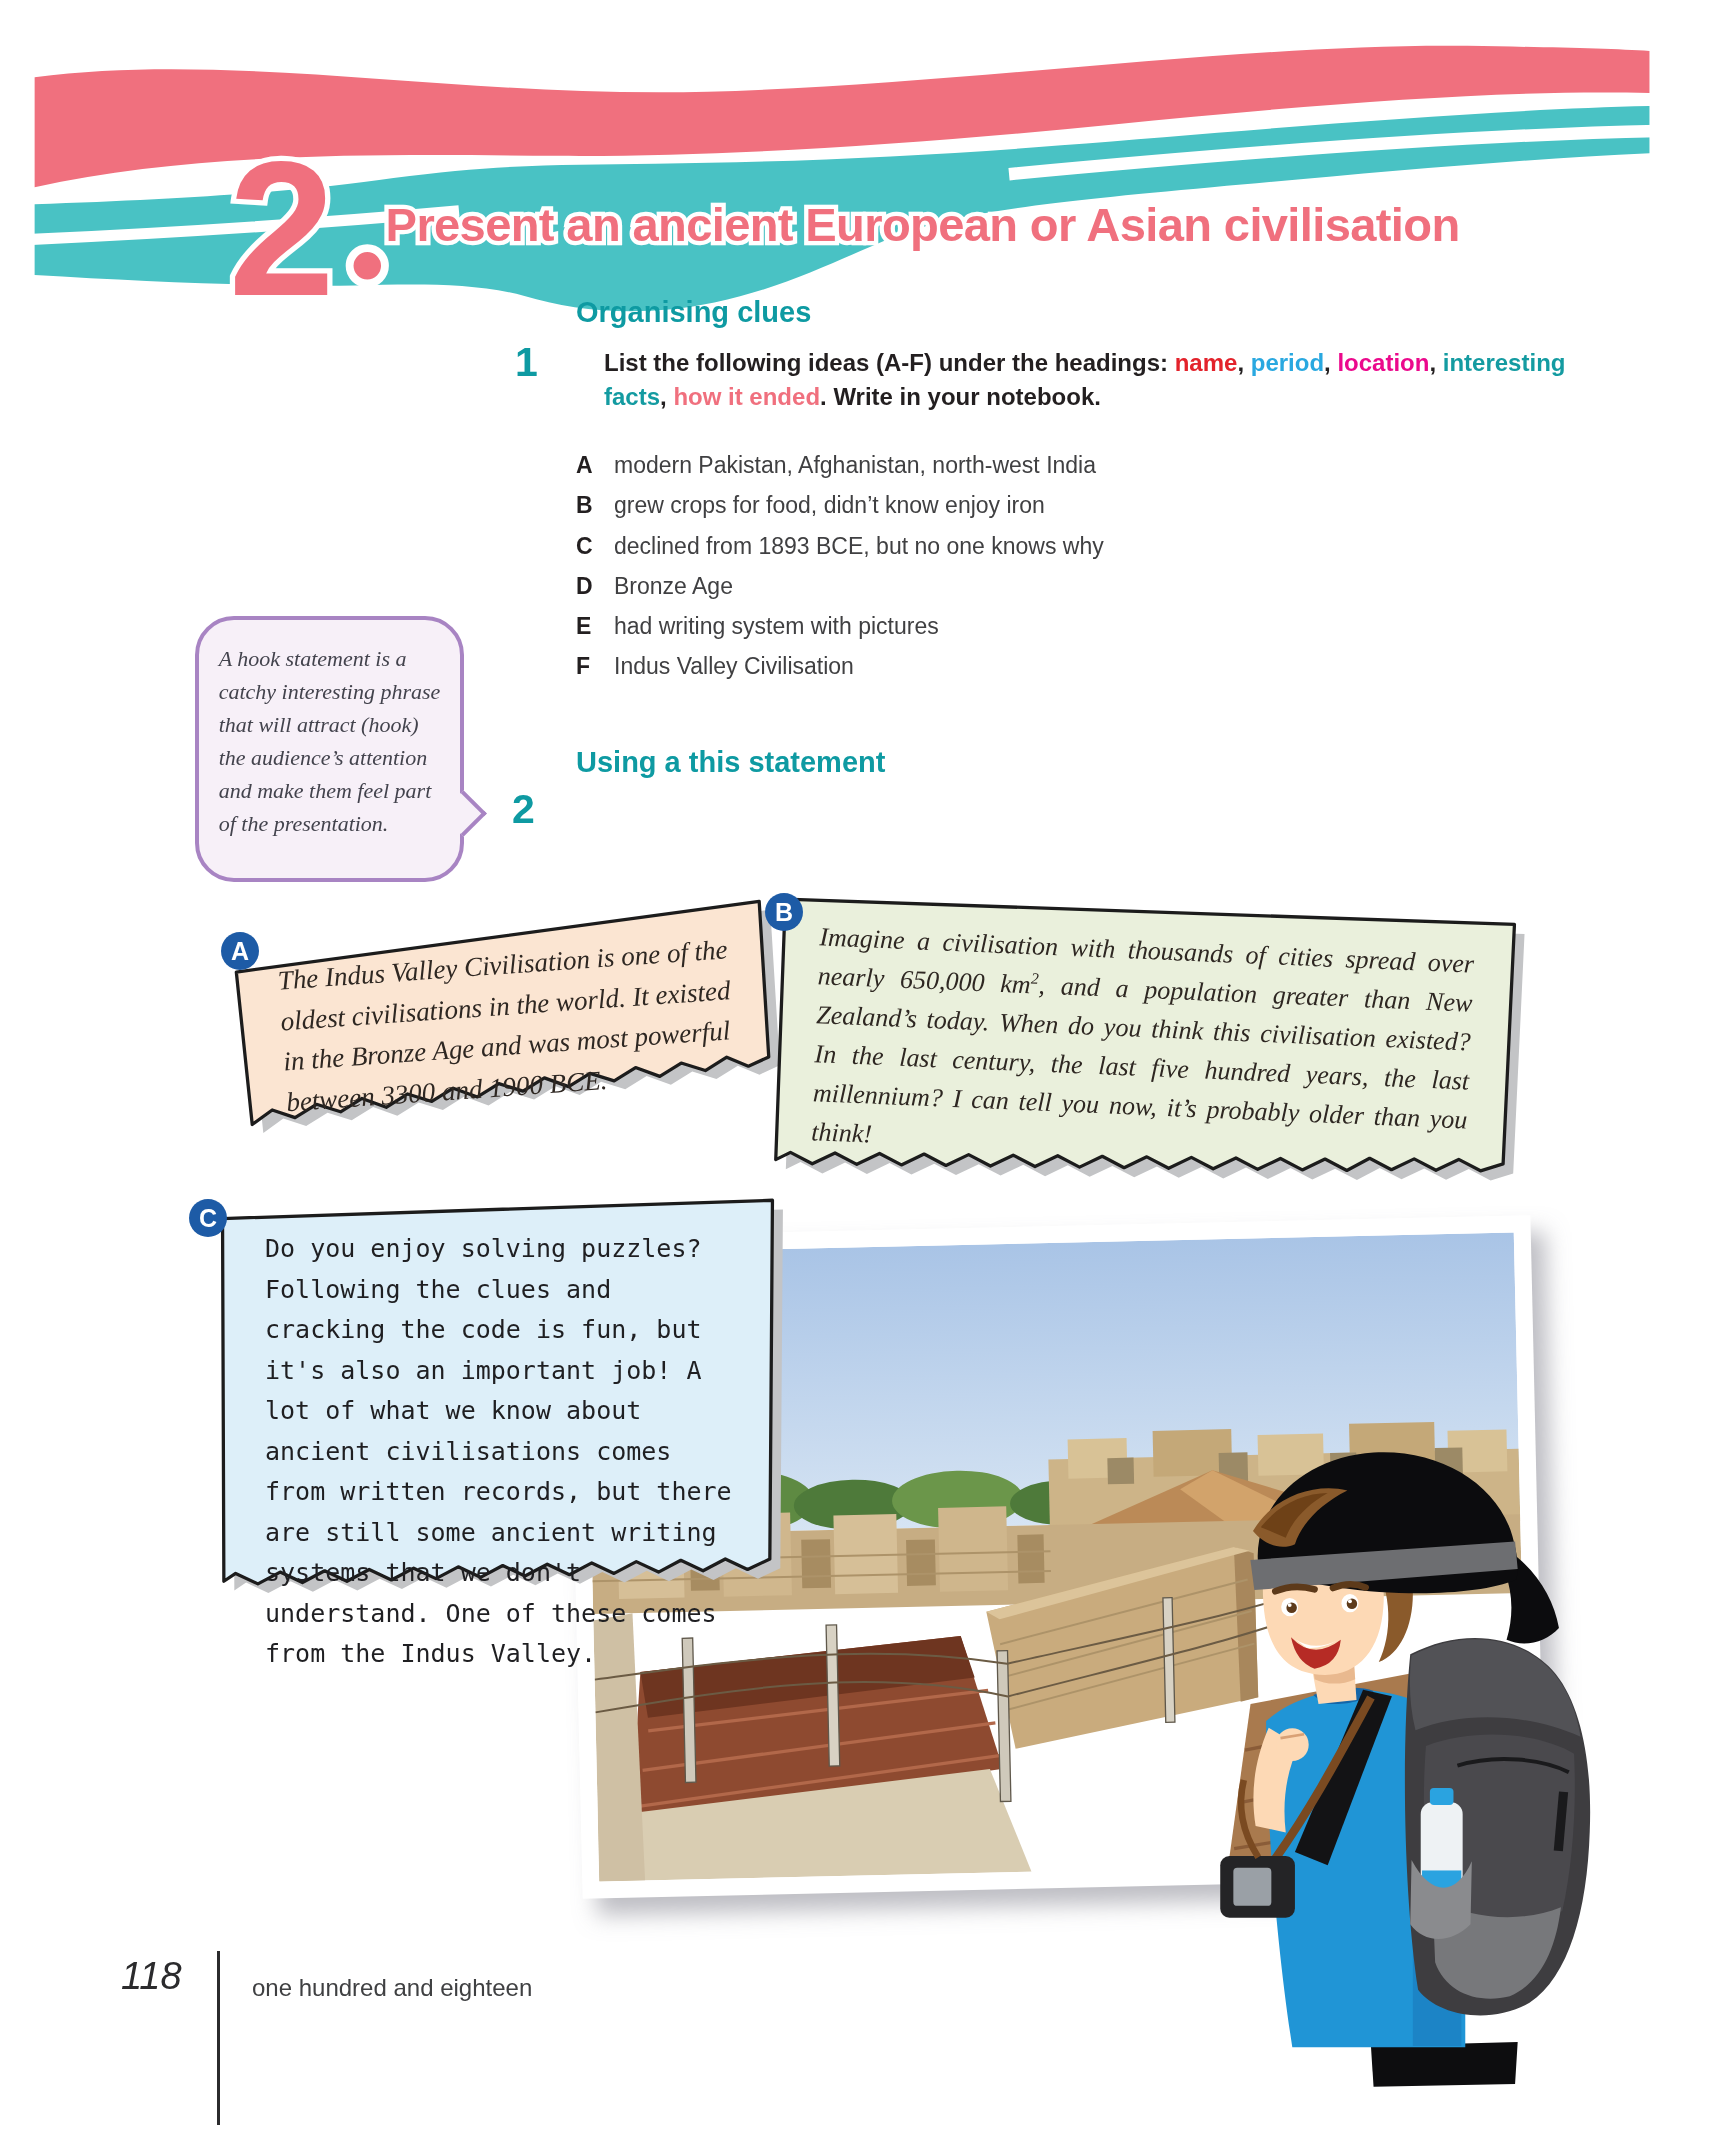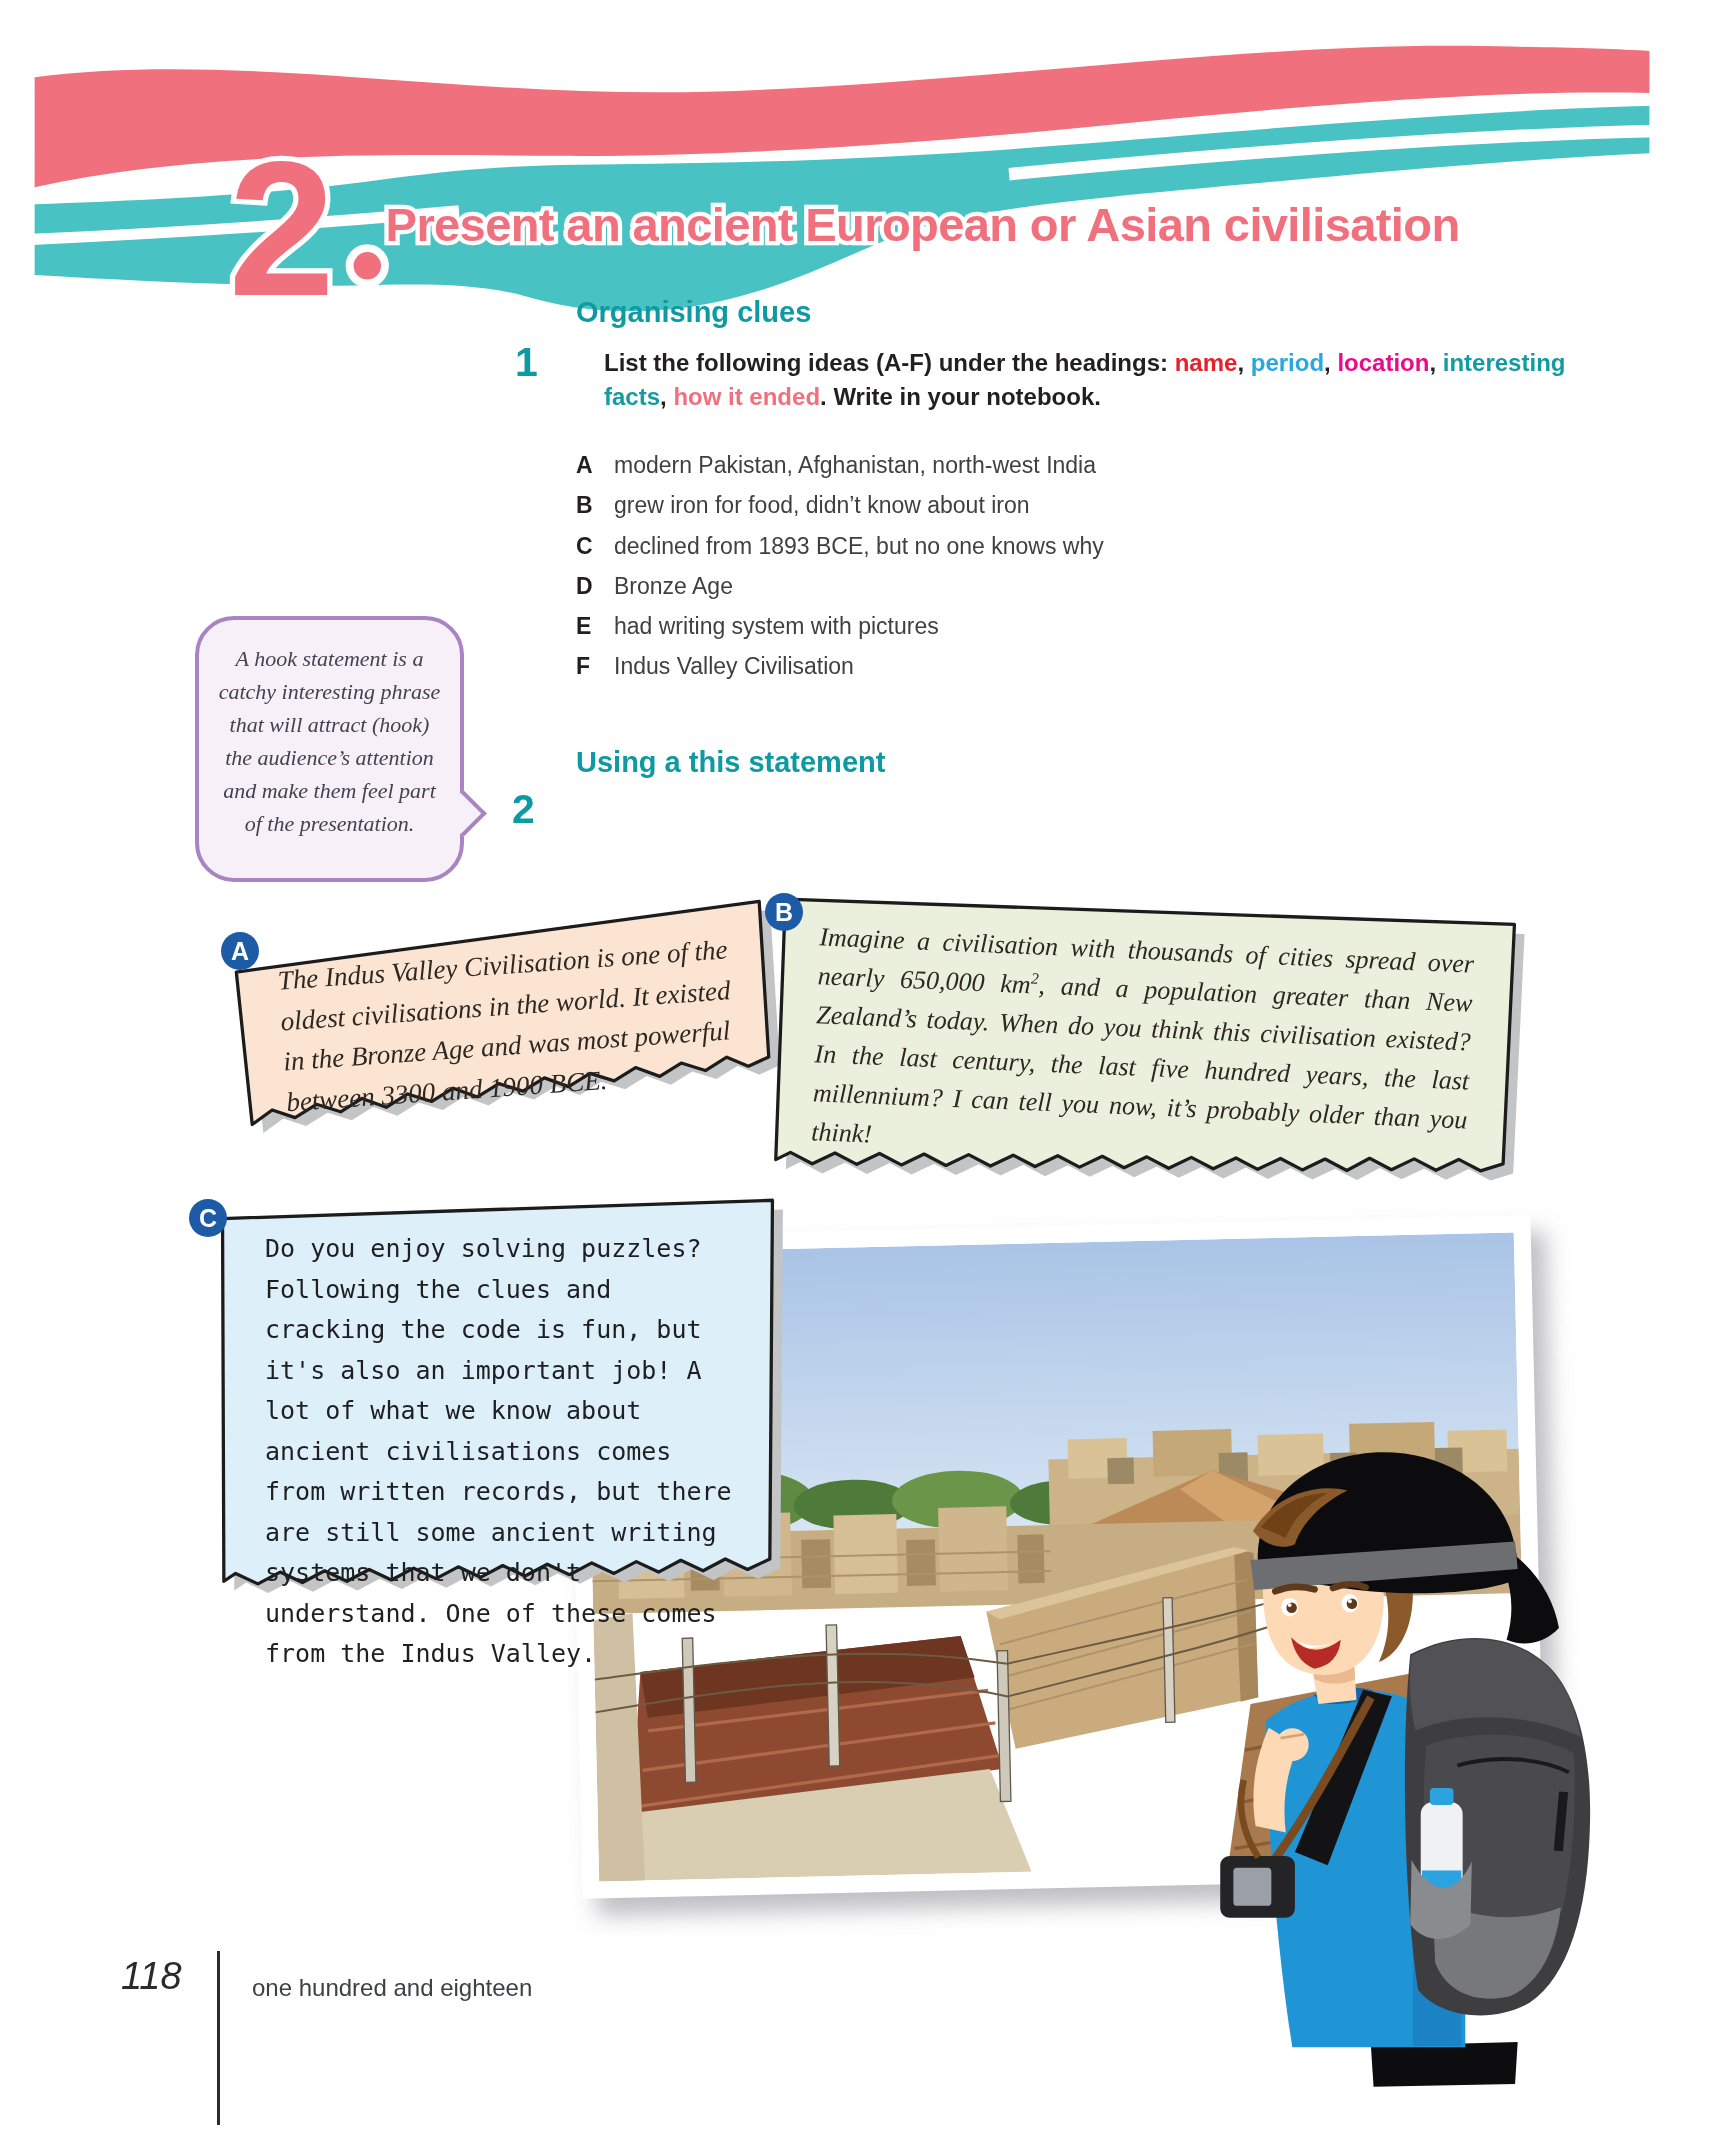--- a/index.html
+++ b/index.html
@@ -23,21 +23,21 @@
   .idea-row{display:flex;margin-bottom:15px;font-size:23px;line-height:1.1;}
   .idea-letter{width:38px;font-weight:bold;color:#231F20;}
   .idea-text{color:#404042;}
 
   
   .hook-bubble{position:absolute;left:195px;top:616px;width:269px;height:266px;
     background:#F7F0F8;border:4.6px solid #A884C3;border-radius:39px;box-sizing:border-box;}
   .hook-bubble::after{content:'';position:absolute;right:-19.7px;top:177px;width:29px;height:29px;
     background:#F7F0F8;border-right:4.6px solid #A884C3;border-top:4.6px solid #A884C3;
     transform:rotate(45deg);}
-  .bubble-text{position:absolute;inset:0;padding:22px 19.7px 0 19.7px;text-align:center;
+  .bubble-text{position:absolute;inset:0;padding:22px 19.7px 0 19.7px;text-align:left;
     font-family:"Liberation Serif",serif;font-style:italic;font-size:22px;line-height:1.5;color:#43434D;}
 
   
   .paper{position:absolute;}
   .paper svg{position:absolute;left:0;top:0;overflow:visible;}
   .paper-shadow{fill:#C3C4C6;stroke:none;}
   .paper-face{stroke:#1C1C1C;stroke-width:5;stroke-linejoin:round;}
   .paper-text{position:absolute;font-family:"Liberation Serif",serif;font-style:italic;color:#2E2722;}
   .ptextA{left:46px;top:31px;width:452px;font-size:27px;line-height:1.5;}
   .ptextB{left:41px;top:26px;width:655px;font-size:26px;line-height:1.5;text-align:justify;}
@@ -85,21 +85,21 @@
 
   <div class="idea-list">
 
       <div class="idea-row">
         <span class="idea-letter">A</span>
         <span class="idea-text">modern Pakistan, Afghanistan, north-west India</span>
       </div>
 
       <div class="idea-row">
         <span class="idea-letter">B</span>
-        <span class="idea-text">grew iron for food, didn’t know about iron</span>
+        <span class="idea-text">grew crops for food, didn’t know enjoy iron</span>
       </div>
 
       <div class="idea-row">
         <span class="idea-letter">C</span>
         <span class="idea-text">declined from 1893 BCE, but no one knows why</span>
       </div>
 
       <div class="idea-row">
         <span class="idea-letter">D</span>
         <span class="idea-text">Bronze Age</span>

